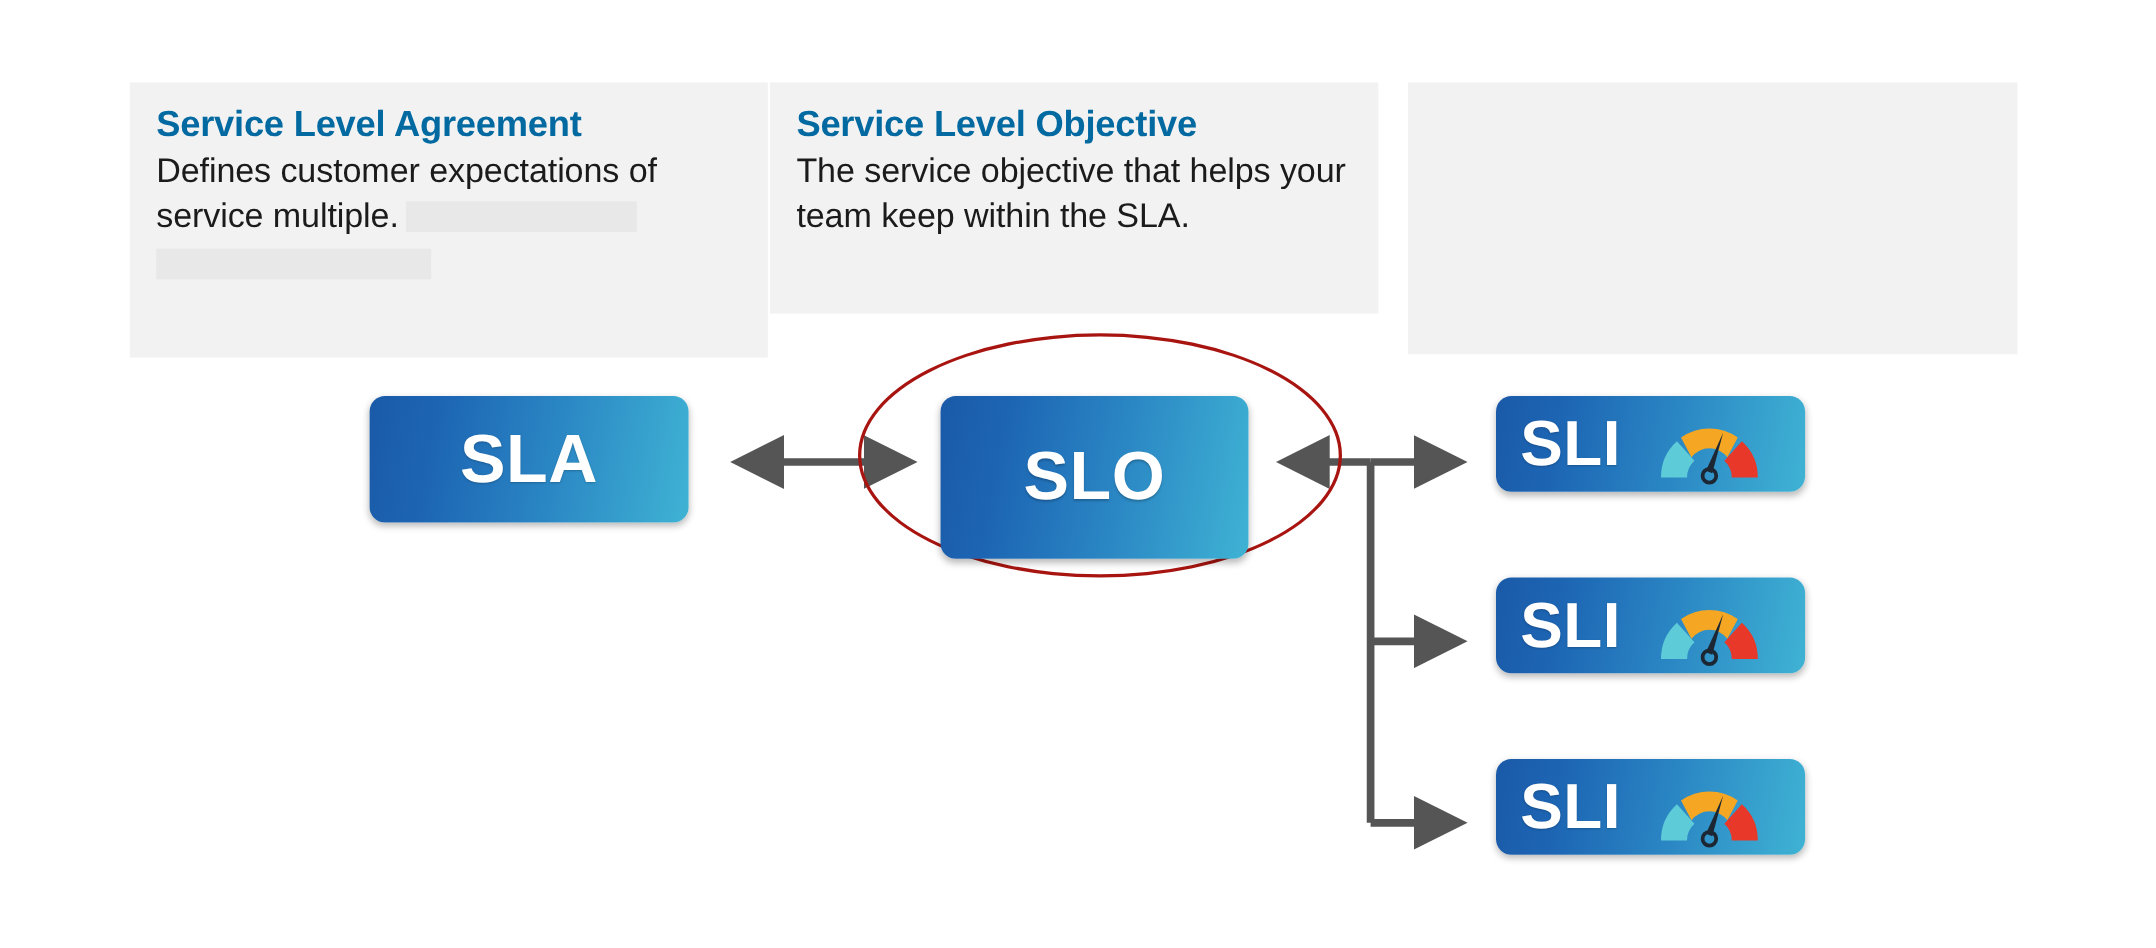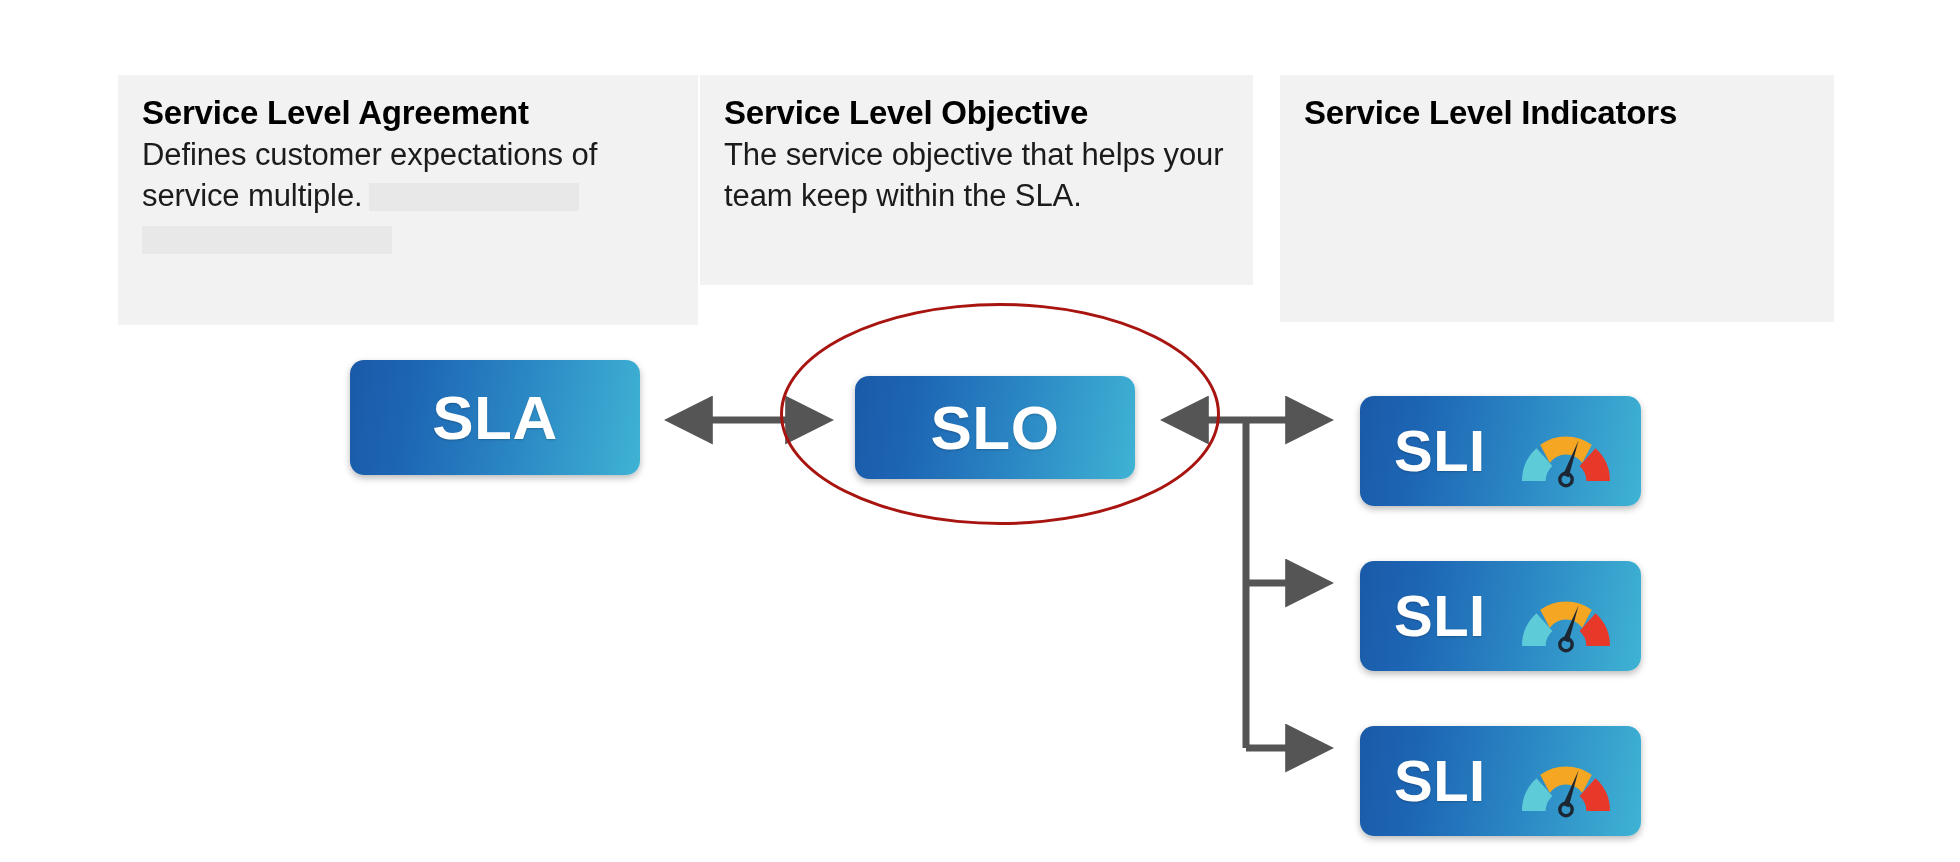--- a/index.html
+++ b/index.html
@@ -5,46 +5,46 @@
 <style>
   html,body{margin:0;padding:0;background:#ffffff;}
   body{width:1960px;height:862px;position:relative;overflow:hidden;
        font-family:"Liberation Sans","DejaVu Sans",sans-serif;}
 
   #canvas{position:absolute;inset:0;width:1960px;height:862px;}
 
   
   .card{position:absolute;background:#f2f2f2;box-sizing:border-box;
         padding:18px 24px 14px 24px;}
-  .card-title{font-size:33px;font-weight:bold;color:#000000;
+  .card-title{font-size:33px;font-weight:bold;color:#0369a1;
               line-height:1.22;letter-spacing:-0.2px;margin:0 0 2px 0;}
   .card-body{font-size:31px;font-weight:400;color:#1b1b1b;
              line-height:1.30;letter-spacing:-0.1px;margin:0;}
   .redact{display:inline-block;background:#e8e8e8;vertical-align:middle;}
 
   #card-sla{left:118px;top:75px;width:580px;height:250px;}
   #card-slo{left:700px;top:75px;width:553px;height:210px;}
   #card-sli{left:1280px;top:75px;width:554px;height:247px;}
 
   
   .badge{position:absolute;border-radius:14px;
          background:linear-gradient(100deg,#1a5aa8 0%,#1d66b4 22%,#2b87c4 58%,#3fb3d4 100%);
          box-shadow:0 3px 7px rgba(0,0,0,0.28);
          display:flex;align-items:center;box-sizing:border-box;}
   .badge-label{color:#ffffff;font-weight:bold;letter-spacing:0.5px;
                text-shadow:0 1px 2px rgba(0,0,0,0.22);line-height:1;}
 
-  #badge-sla{left:350px;top:360px;width:290px;height:115px;justify-content:center;}
+  #badge-sla{left:336px;top:360px;width:290px;height:115px;justify-content:center;}
   #badge-sla .badge-label{font-size:62px;}
 
-  #badge-slo{left:855px;top:376px;width:280px;height:103px;justify-content:center;}
+  #badge-slo{left:855px;top:360px;width:280px;height:148px;justify-content:center;}
   #badge-slo .badge-label{font-size:62px;}
 
-  .badge-sli{left:1360px;width:281px;height:110px;
-             justify-content:flex-start;padding-left:34px;margin-top:36px;}
+  .badge-sli{left:1360px;width:281px;height:87px;
+             justify-content:flex-start;padding-left:22px;}
   .badge-sli .badge-label{font-size:58px;}
   #badge-sli-1{top:360px;}
   #badge-sli-2{top:525px;}
   #badge-sli-3{top:690px;}
 
   .gauge{width:104px;height:80px;margin-left:28px;flex:0 0 auto;
          display:block;}
 
   
   #connectors{position:absolute;left:0;top:0;width:1960px;height:862px;
@@ -64,21 +64,20 @@
     <div class="card-title">Service Level Agreement</div>
     <div class="card-body"><span>Defines customer expectations of service multiple.</span><span class="redact" style="width:210px;height:28px;margin-left:6px;"></span><br><span class="redact" style="width:250px;height:28px;margin-top:4px;"></span></div>
   </div>
 
   <div class="card" id="card-slo">
     <div class="card-title">Service Level Objective</div>
     <div class="card-body">The service objective that helps your team keep within the SLA.</div>
   </div>
 
   <div class="card" id="card-sli">
-    <div class="card-title">Service Level Indicators</div>
   </div>
 
   <svg id="connectors" viewBox="0 0 1960 862" width="1960" height="862">
     <defs>
       <marker id="arrow-right" viewBox="0 0 12 12" refX="10" refY="6" markerWidth="7" markerHeight="7" orient="auto-start-reverse">
         <path d="M 0 0 L 12 6 L 0 12 z" fill="#555555"></path>
       </marker>
       <marker id="arrow-left" viewBox="0 0 12 12" refX="10" refY="6" markerWidth="7" markerHeight="7" orient="auto-start-reverse">
         <path d="M 0 0 L 12 6 L 0 12 z" fill="#555555"></path>
       </marker>

